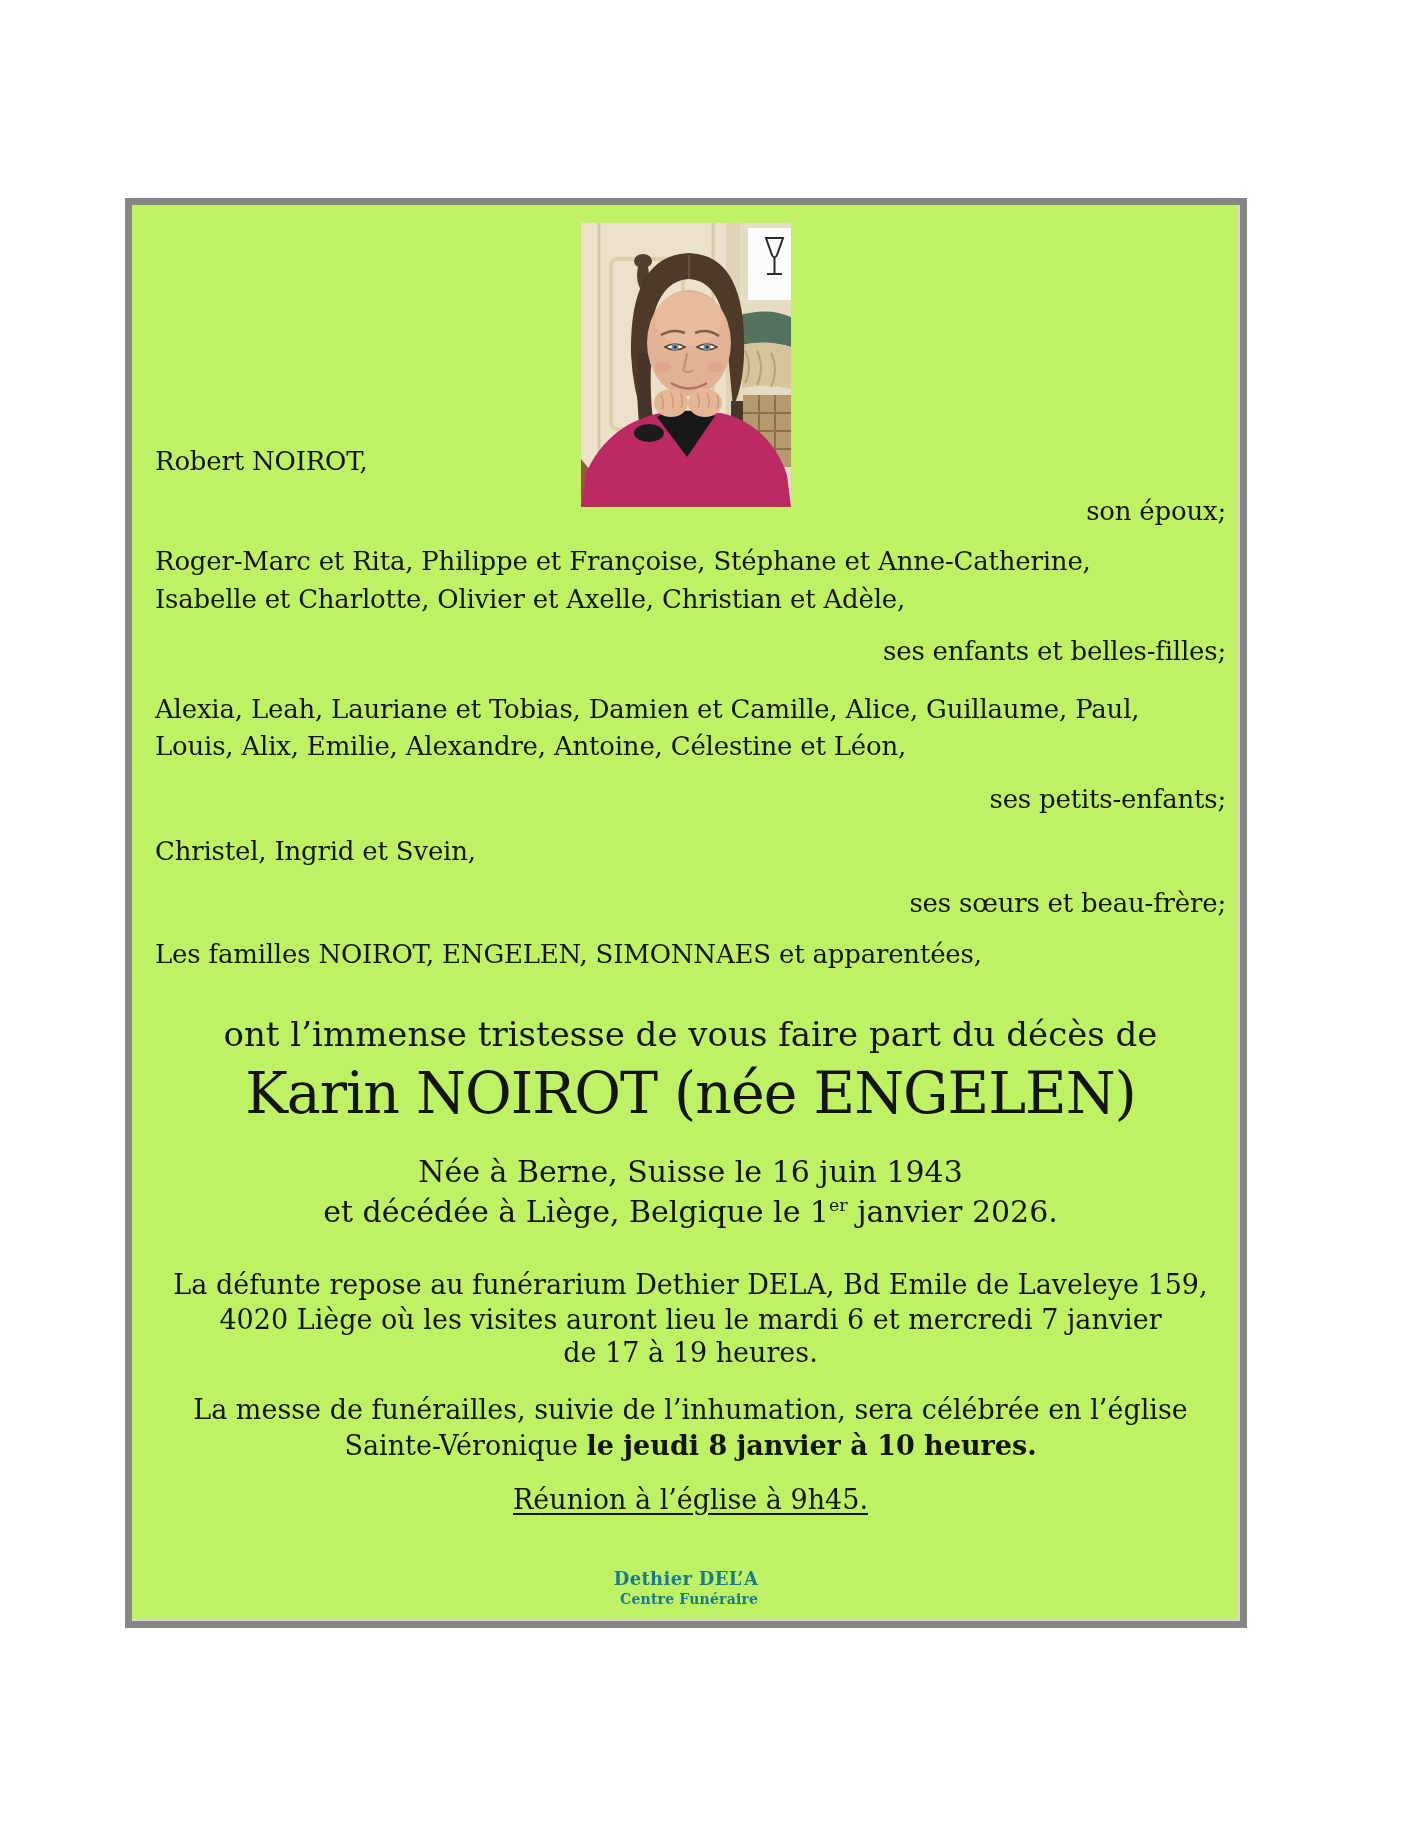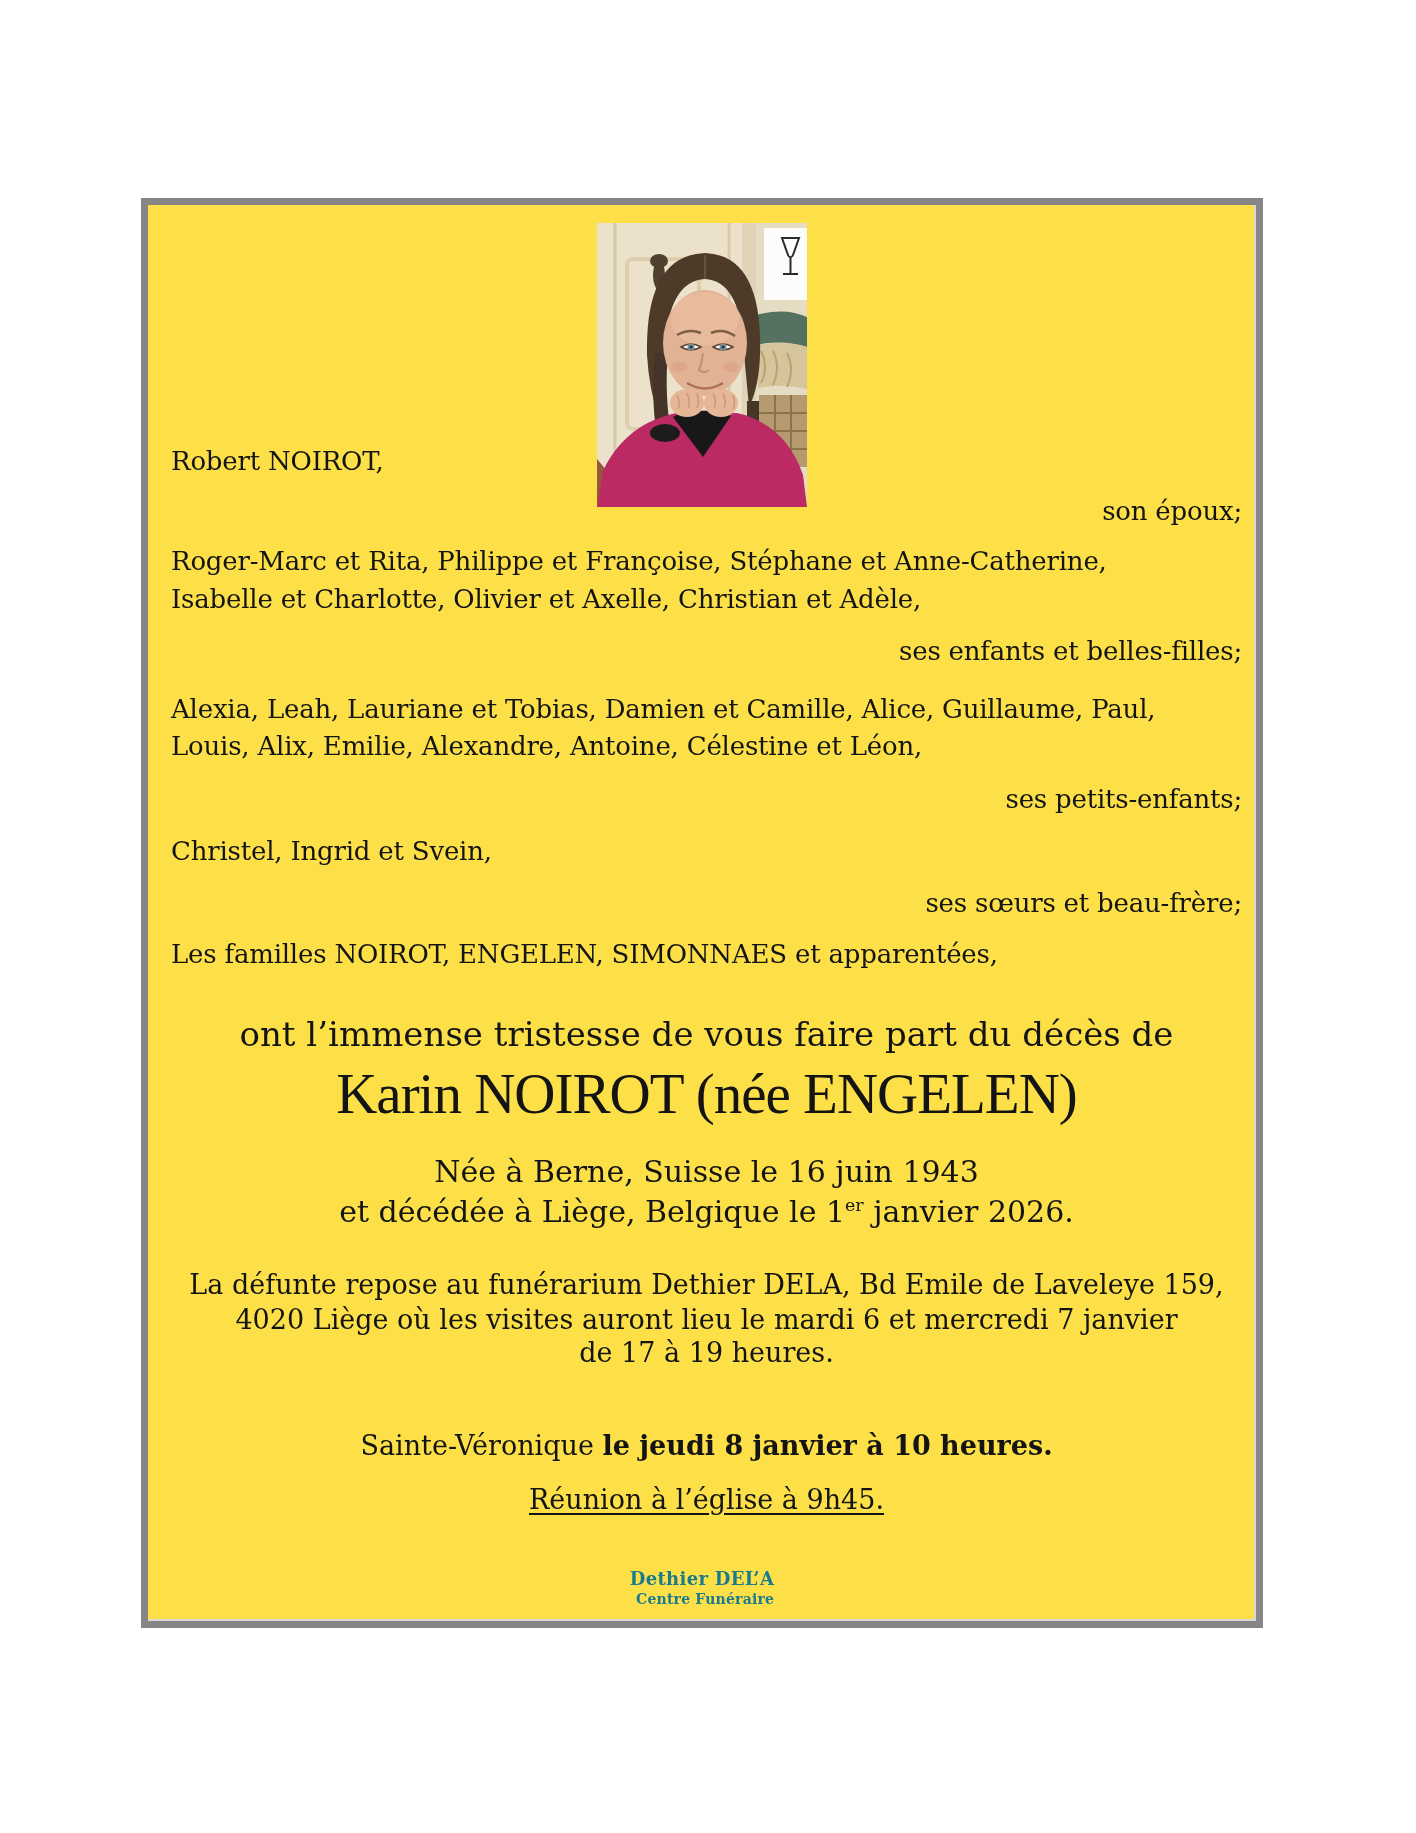--- a/index.html
+++ b/index.html
@@ -12,27 +12,27 @@
   }
   .page {
     position: relative;
     width: 1416px;
     height: 1833px;
     background: #ffffff;
     overflow: hidden;
   }
   .frame {
     position: absolute;
-    left: 141px;
+    left: 125px;
     top: 198px;
     width: 1122px;
     height: 1430px;
     box-sizing: border-box;
     border: 7px solid #868686;
-    background: #fde047;
+    background: #bef264;
     box-shadow: inset -2px -2px 0 #d8d8d8;
   }
   .content {
     position: relative;
     width: 100%;
     height: 100%;
   }
   .photo {
     position: absolute;
     top: 18px;
@@ -48,21 +48,21 @@
     right: 14px;
     color: #141414;
     line-height: 1.25;
     white-space: nowrap;
   }
   .al { text-align: left; }
   .ar { text-align: right; }
   .ac { text-align: center; }
   .body-text  { font-size: 26px; letter-spacing: -0.2px; }
   .intro-text { font-size: 34px; }
-  .name-text  { font-size: 57px; letter-spacing: -1px; font-family: Liberation Serif, serif; }
+  .name-text  { font-size: 57px; letter-spacing: -1px; }
   .dates-text { font-size: 30px; }
   .detail-text{ font-size: 27px; }
   .bold { font-weight: bold; }
   .underline {
     text-decoration: underline;
     text-underline-offset: 4px;
   }
   sup.sup {
     font-size: 0.58em;
     vertical-align: super;
@@ -181,20 +181,21 @@
       <div class="line ac intro-text" style="top:808px">ont l’immense tristesse de vous faire part du décès de</div>
       <div class="line ac name-text" style="top:853px">Karin NOIROT (née ENGELEN)</div>
 
       <div class="line ac dates-text" style="top:948px">Née à Berne, Suisse le 16 juin 1943</div>
       <div class="line ac dates-text" style="top:988px"><span>et décédée à Liège, Belgique le 1</span><sup class="sup">er</sup><span> janvier 2026.</span></div>
 
       <div class="line ac detail-text" style="top:1063px">La défunte repose au funérarium Dethier DELA, Bd Emile de Laveleye 159,</div>
       <div class="line ac detail-text" style="top:1098px">4020 Liège où les visites auront lieu le mardi 6 et mercredi 7 janvier</div>
       <div class="line ac detail-text" style="top:1131px">de 17 à 19 heures.</div>
 
+      <div class="line ac detail-text" style="top:1188px">La messe de funérailles, suivie de l’inhumation, sera célébrée en l’église</div>
       <div class="line ac detail-text" style="top:1224px"><span>Sainte-Véronique </span><span class="bold">le jeudi 8 janvier à 10 heures.</span></div>
 
       <div class="line ac detail-text underline" style="top:1278px">Réunion à l’église à 9h45.</div>
 
       <div class="logo">
         <div class="logo-name">Dethier DEL’A</div>
         <div class="logo-subtitle">Centre Funéraire</div>
       </div>
 
     </div>

